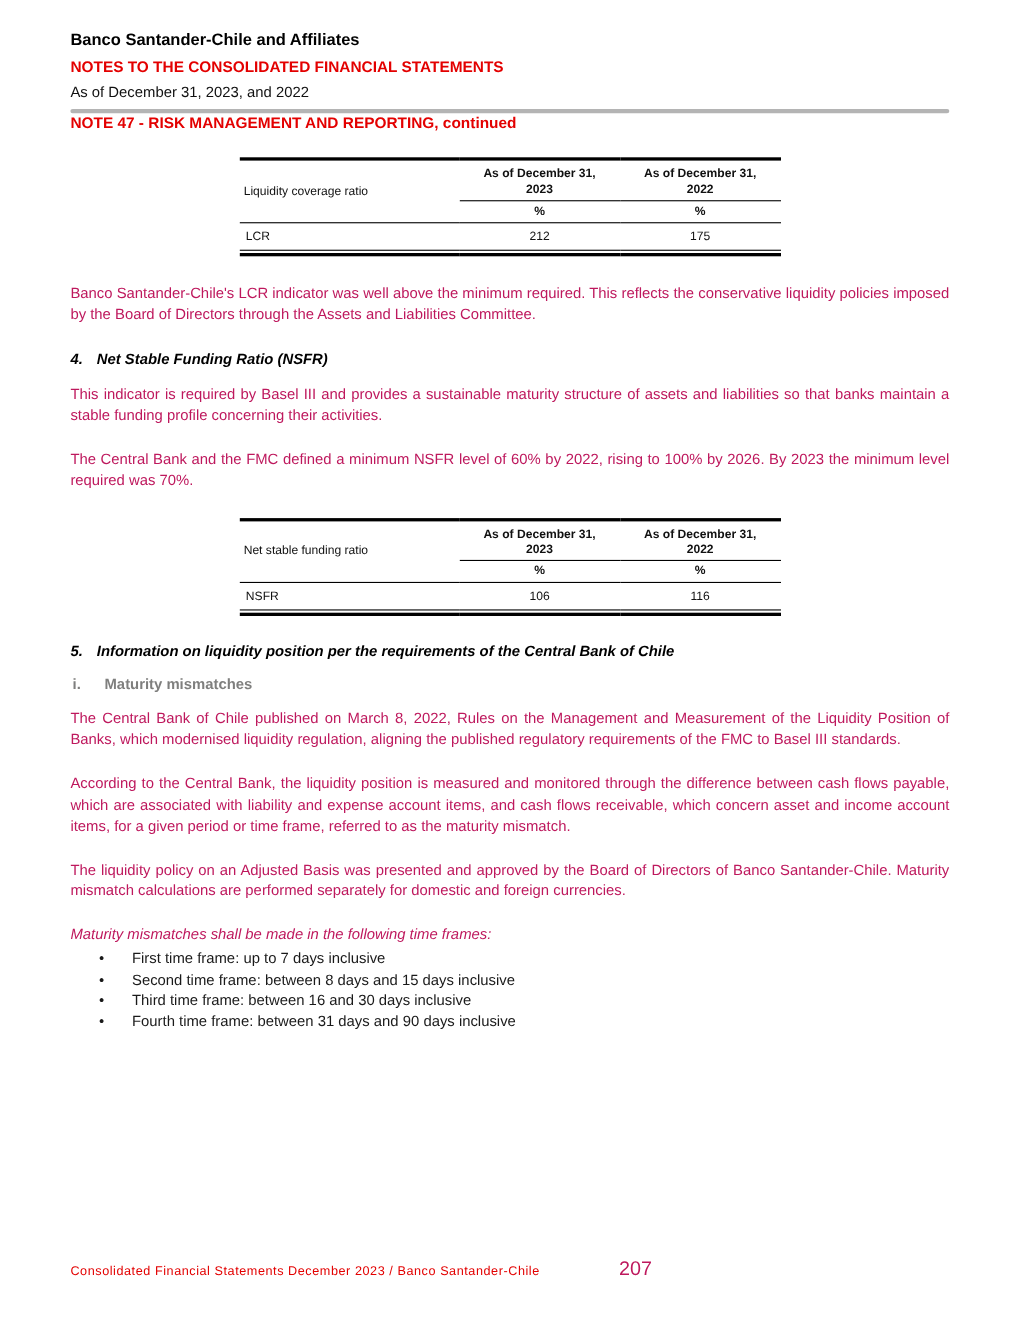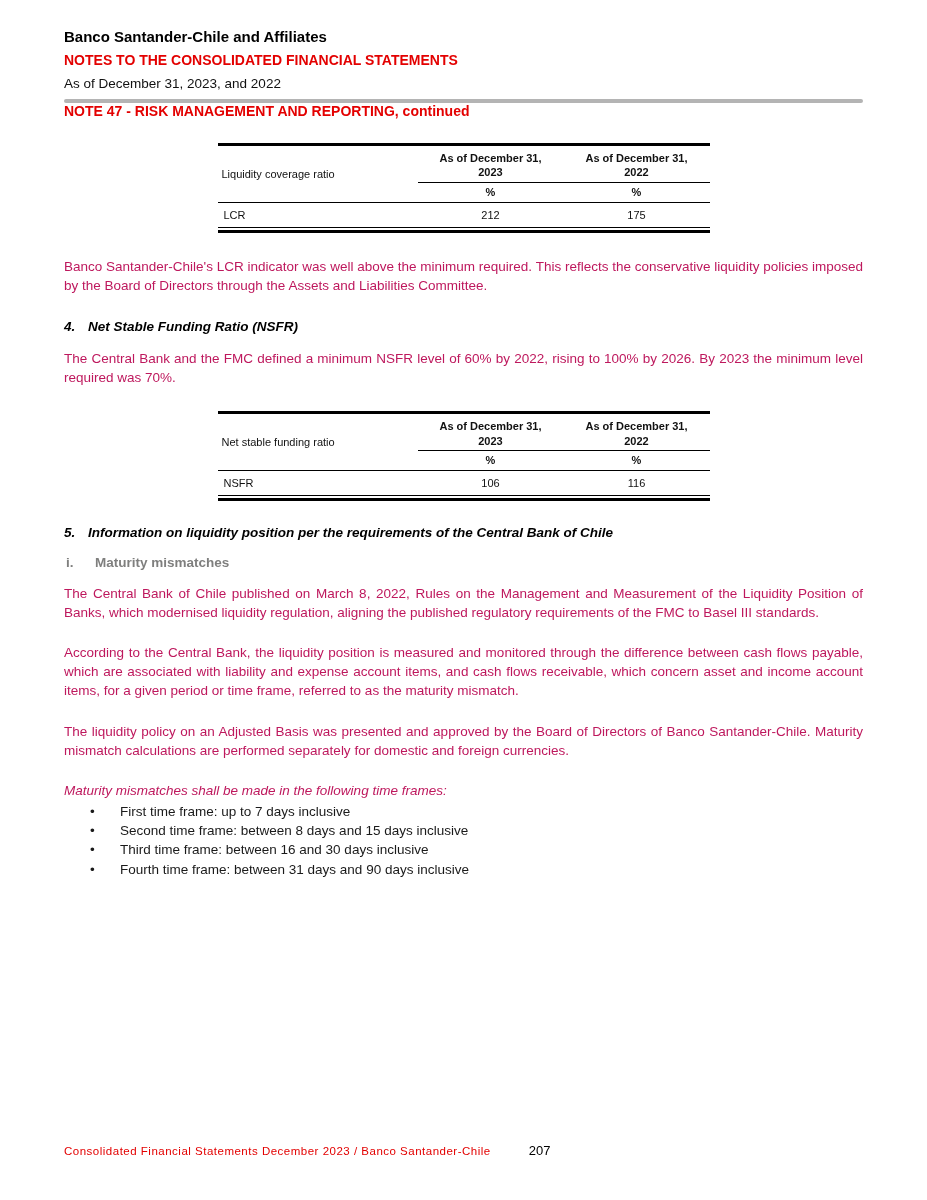--- a/index.html
+++ b/index.html
@@ -72,21 +72,21 @@
   .bullet-item { display: flex; font-size: 13.5px; line-height: 1.42; color: #1a1a1a; }
   .bullet-item .dot-box { width: 30px; margin-left: 26px; flex-shrink: 0; }
   .bullet-item .dot-box::before { content: "\2022"; }
 
   
   .page-footer {
     position: absolute; left: 64px; top: 1143px;
     display: flex; align-items: baseline; gap: 38px;
   }
   .footer-text { color: #e30000; font-size: 11.5px; letter-spacing: 0.5px; }
-  .page-number { color: #000000; font-size: 13px; }
+  .page-number { color: #be185d; font-size: 18px; margin-left: 34px; }
 </style>
 </head>
 <body>
 
 <div class="page">
 
   <header>
     <div class="company">Banco Santander-Chile and Affiliates</div>
     <div class="doc-title">NOTES TO THE CONSOLIDATED FINANCIAL STATEMENTS</div>
     <div class="date-line">As of December 31, 2023, and 2022</div>
@@ -119,20 +119,21 @@
     </tbody>
   </table>
 
   <p class="body-text">Banco Santander-Chile's LCR indicator was well above the minimum required. This reflects the conservative liquidity policies imposed by the Board of Directors through the Assets and Liabilities Committee.</p>
 
   <h2 class="section-heading">
     <span class="sec-num">4.</span>
     <span class="sec-title">Net Stable Funding Ratio (NSFR)</span>
   </h2>
 
+  <p class="body-text">This indicator is required by Basel III and provides a sustainable maturity structure of assets and liabilities so that banks maintain a stable funding profile concerning their activities.</p>
   <p class="body-text">The Central Bank and the FMC defined a minimum NSFR level of 60% by 2022, rising to 100% by 2026. By 2023 the minimum level required was 70%.</p>
 
   <table class="fin-table">
     <tbody>
       <tr>
         <td class="label-cell" rowspan="2">Net stable funding ratio</td>
         <td class="col-head">As of December 31,
 2023</td>
         <td class="col-head">As of December 31,
 2022</td>

